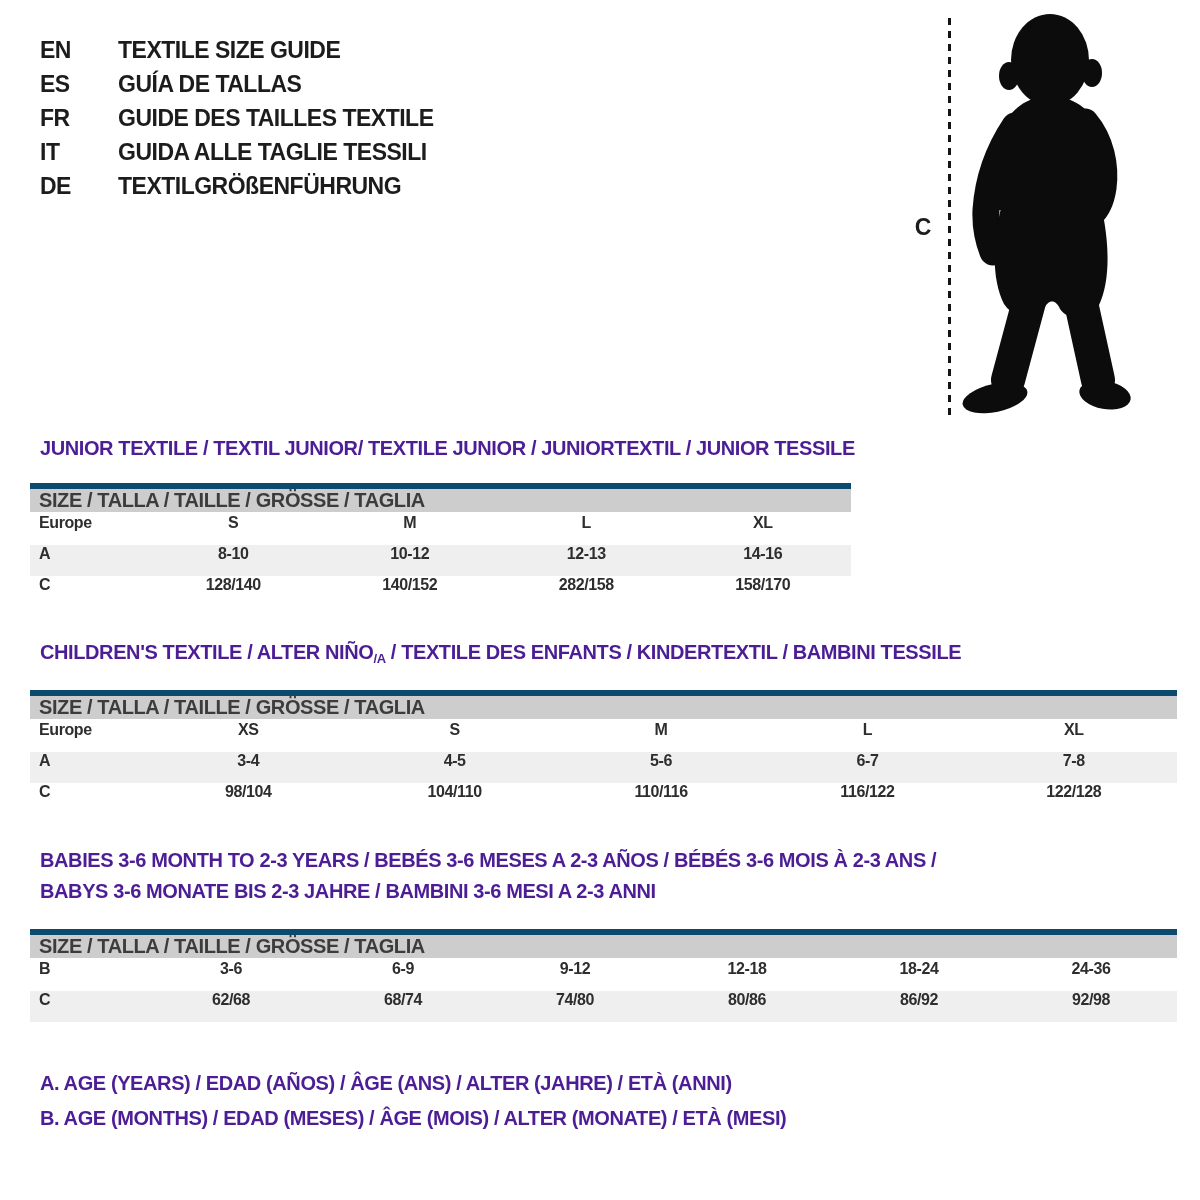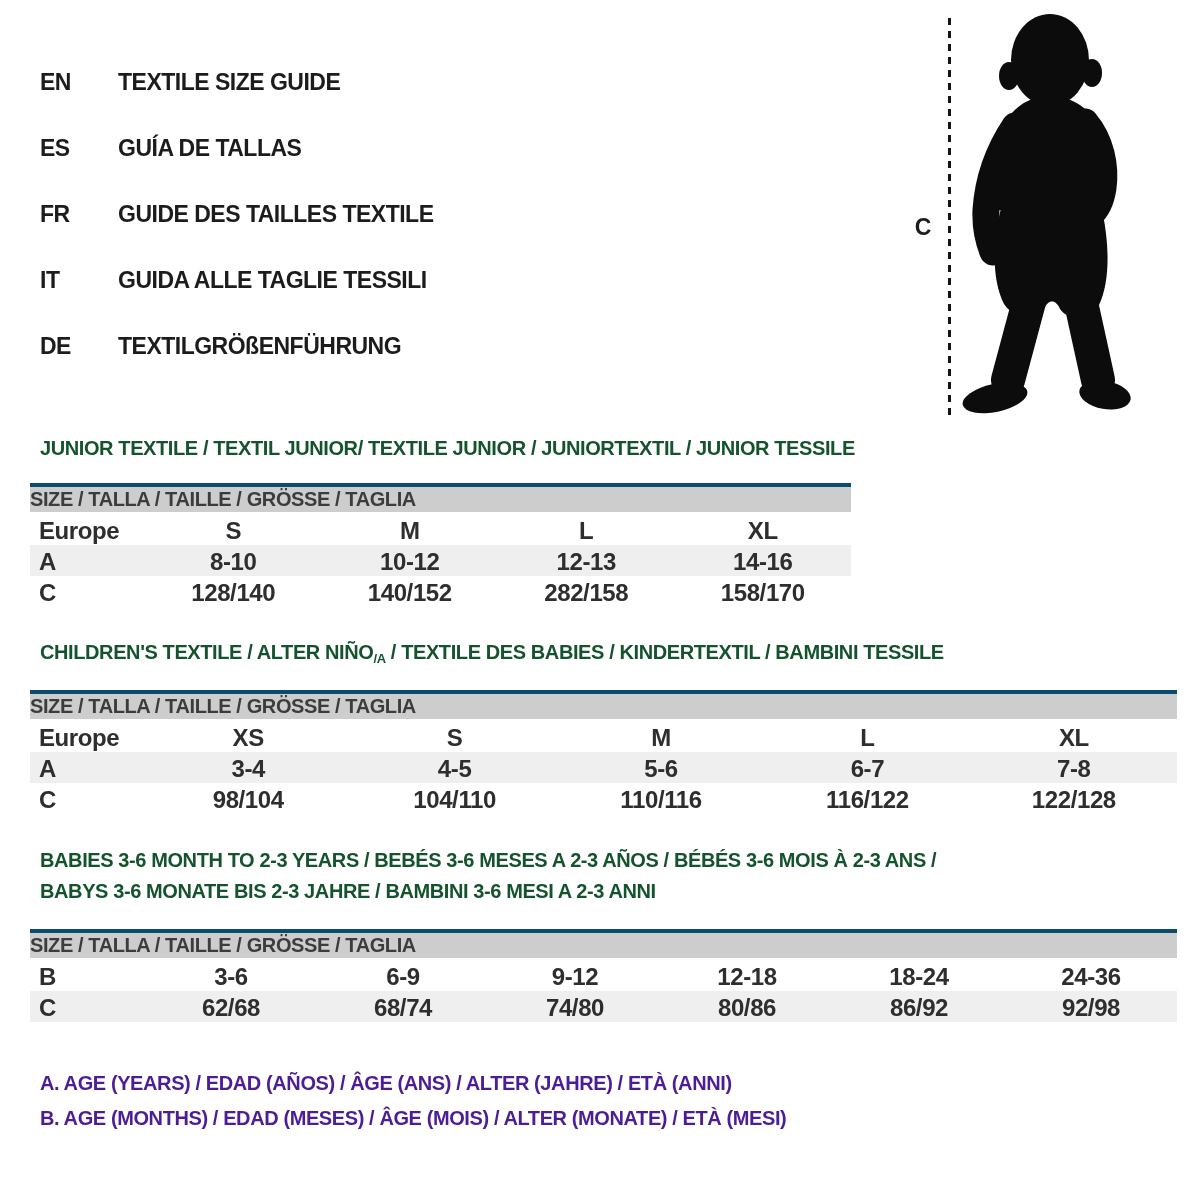--- a/index.html
+++ b/index.html
@@ -2,49 +2,49 @@
 <html><head>
 <meta charset="utf-8">
 <style>
   html,body{margin:0;padding:0;}
   body{
     width:1200px;height:1200px;position:relative;background:#ffffff;
     font-family:"Liberation Sans", sans-serif;color:#1c1c1c;overflow:hidden;
   }
   
   .languages{position:absolute;left:40px;top:33px;}
-  .lang-row{display:flex;height:34px;align-items:center;margin-top:32px;}
+  .lang-row{display:flex;height:34px;align-items:center;}
   .lang-code{width:78px;font-weight:bold;font-size:23px;letter-spacing:-0.5px;}
   .lang-title{font-weight:bold;font-size:23px;letter-spacing:-0.5px;white-space:nowrap;}
   
   .measure-line{
     position:absolute;left:948px;top:18px;height:397px;width:3px;
     background:repeating-linear-gradient(to bottom,#141414 0 7px,transparent 7px 13px);
   }
   .measure-label{position:absolute;left:906px;top:214px;width:34px;text-align:center;
     font-size:23px;font-weight:bold;}
   .baby-figure{position:absolute;left:955px;top:8px;width:185px;height:410px;}
   
   .section-heading{position:absolute;left:40px;font-size:20px;font-weight:bold;
-    color:#14532d;letter-spacing:-0.4px;white-space:nowrap;line-height:31px;}
+    color:#4c1d95;letter-spacing:-0.4px;white-space:nowrap;line-height:31px;}
   .section-heading .sub{font-size:13px;vertical-align:-4px;}
   .h-junior{top:433px;}
   .h-children{top:637px;}
   .h-babies{top:845px;}
   
   .size-table{position:absolute;left:30px;}
   .t-junior{top:483px;width:821px;}
   .t-children{top:690px;width:1147px;}
   .t-babies{top:929px;width:1147px;}
   .size-bar{
-    height:29px;background:#cdcdcd;border-top:4px solid #0c4a6e;box-sizing:border-box;
-    display:flex;align-items:center;padding-left:0;margin-bottom:2px;
+    height:29px;background:#cdcdcd;border-top:6px solid #0c4a6e;box-sizing:border-box;
+    display:flex;align-items:center;padding-left:9px;margin-bottom:2px;
     font-size:20px;font-weight:bold;color:#3c3c3c;letter-spacing:-0.4px;
   }
-  .trow{display:flex;height:31px;align-items:flex-end;font-size:24px;letter-spacing:-0.4px;color:#2e2e2e;}
+  .trow{display:flex;height:31px;align-items:flex-start;font-size:16px;letter-spacing:-0.4px;color:#2e2e2e;}
   .trow.shaded{background:#efefef;}
   .tlabel{width:115px;padding-left:9px;box-sizing:border-box;font-weight:bold;}
   .tcell{flex:1;text-align:center;font-weight:bold;}
   
   .legend{position:absolute;left:40px;top:1066px;}
   .legend-line{height:35px;line-height:35px;font-size:20px;font-weight:bold;
     letter-spacing:-0.4px;color:#4c1d95;white-space:nowrap;}
 </style>
 </head>
 <body>
@@ -87,21 +87,21 @@
     <path d="M125,290 L143,372" fill="none" stroke="#0c0c0c" stroke-width="34" stroke-linecap="round"></path>
     <ellipse cx="40" cy="390" rx="33" ry="14" transform="rotate(-12 40 390)"></ellipse>
     <ellipse cx="150" cy="387" rx="26" ry="14" transform="rotate(10 150 387)"></ellipse>
   </g>
 </svg>
 
 <div class="section-heading h-junior" id="h-junior">
     <div class="heading-line"><span>JUNIOR TEXTILE / TEXTIL JUNIOR/ TEXTILE JUNIOR / JUNIORTEXTIL / JUNIOR TESSILE</span></div>
   </div>
 <div class="section-heading h-children" id="h-children">
-    <div class="heading-line"><span>CHILDREN'S TEXTILE / ALTER NIÑO</span><span class="sub">/A</span><span> / TEXTILE DES BABIES / KINDERTEXTIL / BAMBINI TESSILE</span></div>
+    <div class="heading-line"><span>CHILDREN'S TEXTILE / ALTER NIÑO</span><span class="sub">/A</span><span> / TEXTILE DES ENFANTS / KINDERTEXTIL / BAMBINI TESSILE</span></div>
   </div>
 <div class="section-heading h-babies" id="h-babies">
     <div class="heading-line"><span>BABIES 3-6 MONTH TO 2-3 YEARS / BEBÉS 3-6 MESES A 2-3 AÑOS / BÉBÉS 3-6 MOIS À 2-3 ANS /</span></div>
     <div class="heading-line"><span>BABYS 3-6 MONATE BIS 2-3 JAHRE / BAMBINI 3-6 MESI A 2-3 ANNI</span></div>
   </div>
 
 <div class="size-table t-junior" id="t-junior">
     <div class="size-bar">SIZE / TALLA / TAILLE / GRÖSSE / TAGLIA</div>
     <div class="trow">
       <div class="tlabel">Europe</div>

